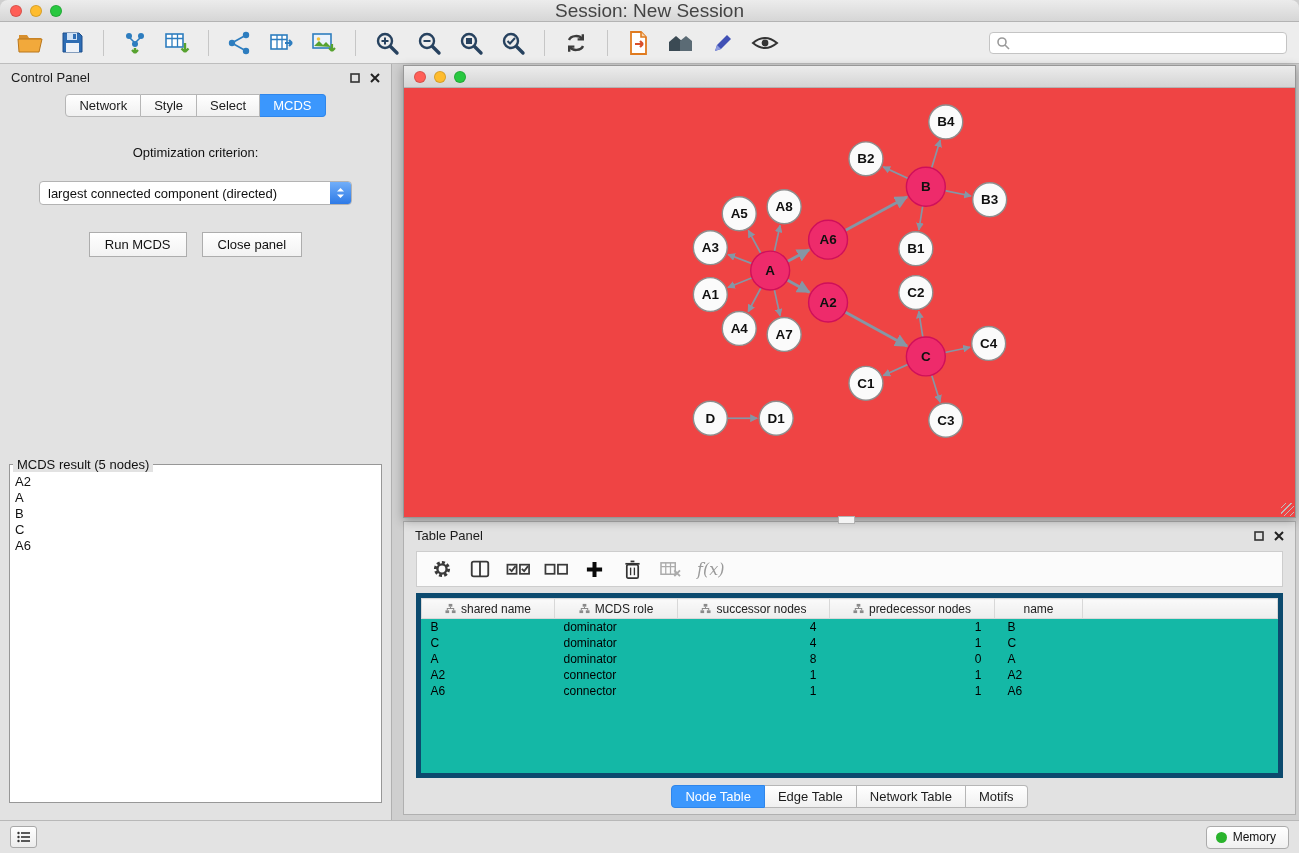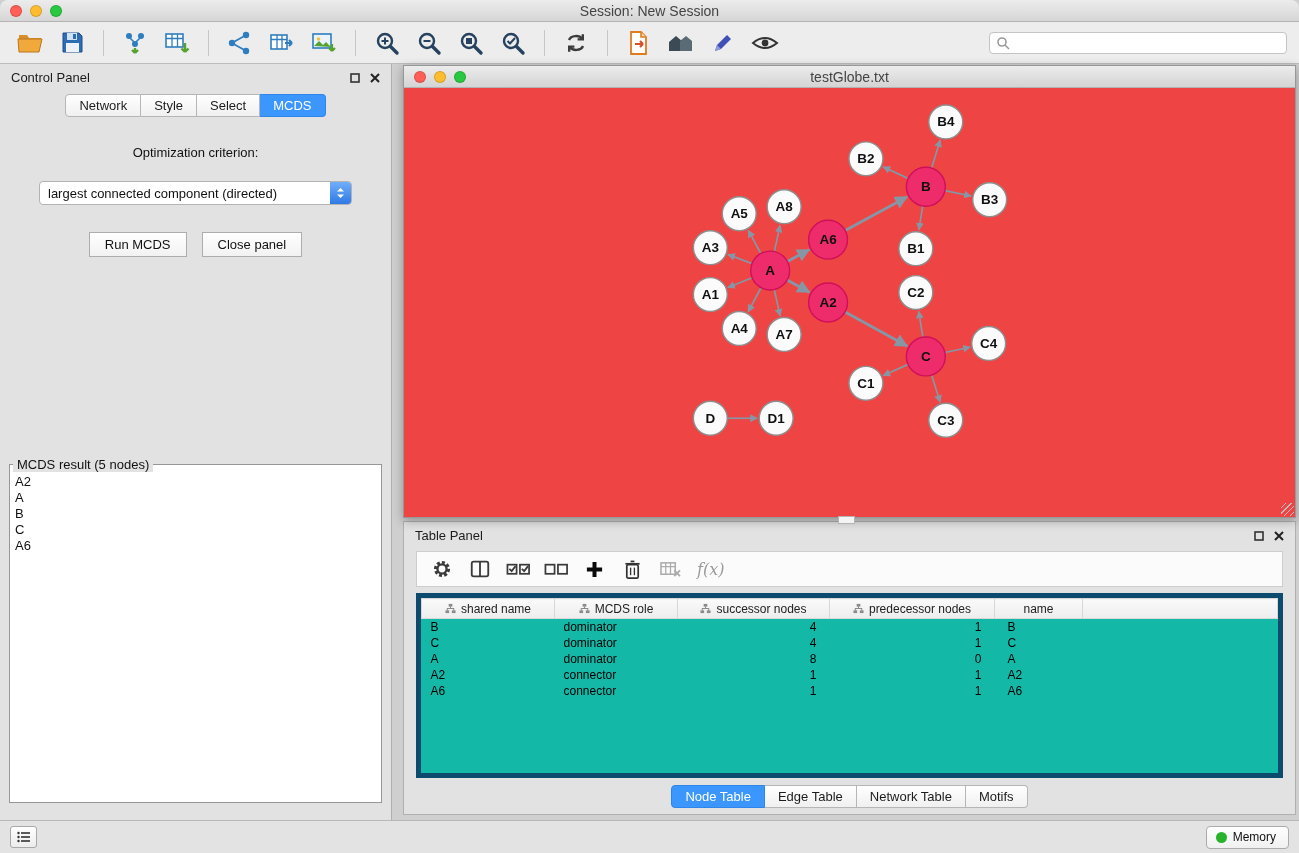--- a/index.html
+++ b/index.html
@@ -12,21 +12,21 @@
   .app { width:100%; height:100%; display:flex; flex-direction:column; border-radius:8px 8px 0 0; overflow:hidden; }
 
   
   .titlebar {
     height:22px; flex:0 0 22px; background:linear-gradient(#ececec,#d6d6d6);
     border-bottom:1px solid #b3b3b3; display:flex; align-items:center; position:relative;
   }
   .traffic { display:flex; gap:8px; padding-left:10px; z-index:2; }
   .light { width:12px; height:12px; border-radius:50%; border:1px solid rgba(0,0,0,.15); display:inline-block; }
   .title {
-    position:absolute; left:0; right:0; text-align:center; font-size:14px; color:#444;
+    position:absolute; left:0; right:0; text-align:center; font-size:19px; color:#444;
   }
 
   
   .toolbar {
     height:42px; flex:0 0 42px; background:#ededed; border-bottom:1px solid #bdbdbd;
     display:flex; align-items:center; padding:0 12px; gap:6px;
   }
   .tb-btn { width:36px; height:32px; display:flex; align-items:center; justify-content:center; border-radius:4px; }
   .tb-sep { width:1px; height:26px; background:#c6c6c6; margin:0 7px; flex:0 0 1px; }
   .search {
@@ -329,21 +329,20 @@
     </div>
 
     <div class="right">
       <div class="network-window">
         <div class="net-titlebar">
           <div class="traffic">
             <span class="light" style="background:#ff5f57"></span>
             <span class="light" style="background:#febc2e"></span>
             <span class="light" style="background:#28c840"></span>
           </div>
-          <div class="title">testGlobe.txt</div>
         </div>
         <div class="net-canvas">
           <svg width="100%" height="100%" viewBox="0 0 893 428" preserveAspectRatio="xMinYMin meet">
             <defs>
               <marker id="arrowhead" viewBox="0 0 10 10" refX="9" refY="5" markerWidth="4.6" markerHeight="4.6" orient="auto-start-reverse">
                 <path d="M0 0 L10 5 L0 10 z" fill="#8696a5"></path>
               </marker>
             </defs>
           <line x1="348.8947045277374" y1="190.242118188905" x2="324.64105712681993" y2="199.94357714927202" stroke="#8696a5" stroke-width="1.7" marker-end="url(#arrowhead)"></line>
               <line x1="348.79195071261006" y1="176.02024777316717" x2="324.74117622873894" y2="166.80078422101658" stroke="#8696a5" stroke-width="1.7" marker-end="url(#arrowhead)"></line>

